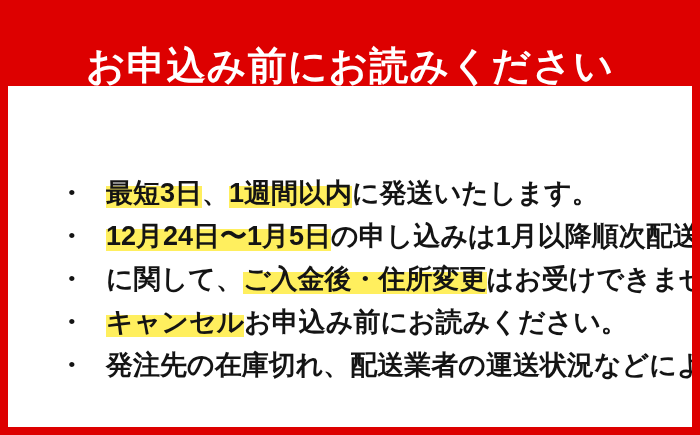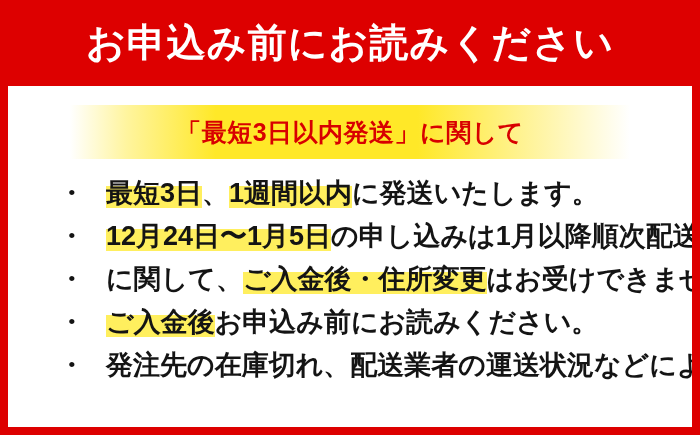--- a/index.html
+++ b/index.html
@@ -12,21 +12,21 @@
   .banner{
     position:relative;
     width:700px;height:435px;
     background:#dd0000;
     box-sizing:border-box;
   }
   
   .header{
     position:absolute;left:0;top:0;width:700px;height:86px;
     background:#dd0000;
-    display:flex;align-items:center;justify-content:center;
+    display:flex;align-items:flex-end;justify-content:center;
   }
   .header-title{
     color:#ffffff;
     font-size:39px;
     font-weight:bold;
     letter-spacing:1px;
     line-height:1;
     white-space:nowrap;
     transform:translateY(-1px);
   }
@@ -103,24 +103,20 @@
 <body>
 
 <div class="banner">
 
   <div class="header">
     <div class="header-title">お申込み前にお読みください</div>
   </div>
 
   <div class="card">
 
-    <div class="subtitle-wrap">
-      <div class="subtitle-band"></div>
-      <div class="subtitle-text">「最短3日以内発送」に関して</div>
-    </div>
 
     <div class="bullets" id="notice-list">
         <div class="bullet-row">
           <span class="bullet-mark">・</span>
           <div class="bullet-body">
             <div class="bline"><mark class="hl">最短3日</mark><span>、</span><mark class="hl">1週間以内</mark><span>に発送いたします。</span></div>
           </div>
         </div>
         <div class="bullet-row">
           <span class="bullet-mark">・</span>
@@ -130,21 +126,21 @@
         </div>
         <div class="bullet-row">
           <span class="bullet-mark">・</span>
           <div class="bullet-body">
             <div class="bline"><span>に関して、</span><mark class="hl">ご入金後・住所変更</mark><span>はお受けできません。</span></div>
           </div>
         </div>
         <div class="bullet-row">
           <span class="bullet-mark">・</span>
           <div class="bullet-body">
-            <div class="bline"><mark class="hl">ご入金後</mark><span>お申込み前にお読みください。</span></div>
+            <div class="bline"><mark class="hl">キャンセル</mark><span>お申込み前にお読みください。</span></div>
           </div>
         </div>
         <div class="bullet-row">
           <span class="bullet-mark">・</span>
           <div class="bullet-body">
             <div class="bline"><span>発注先の在庫切れ、配送業者の運送状況などにより</span></div>
           </div>
         </div>
       </div>
 

